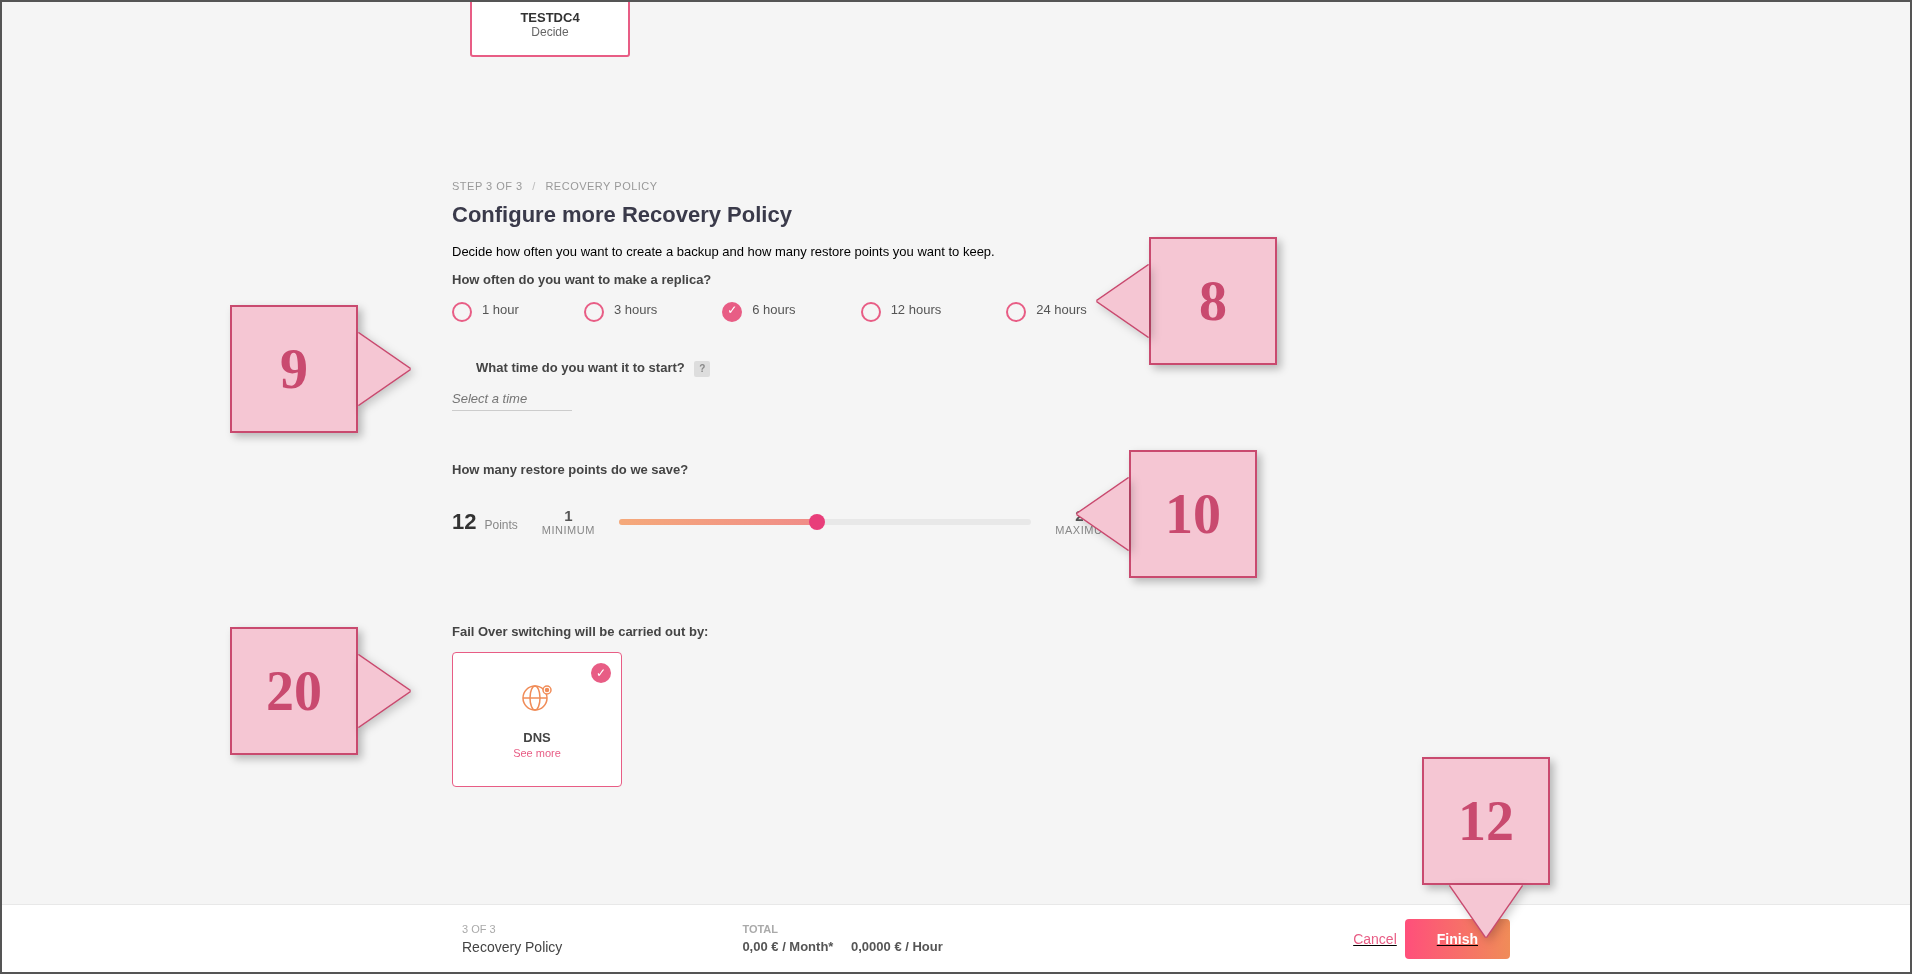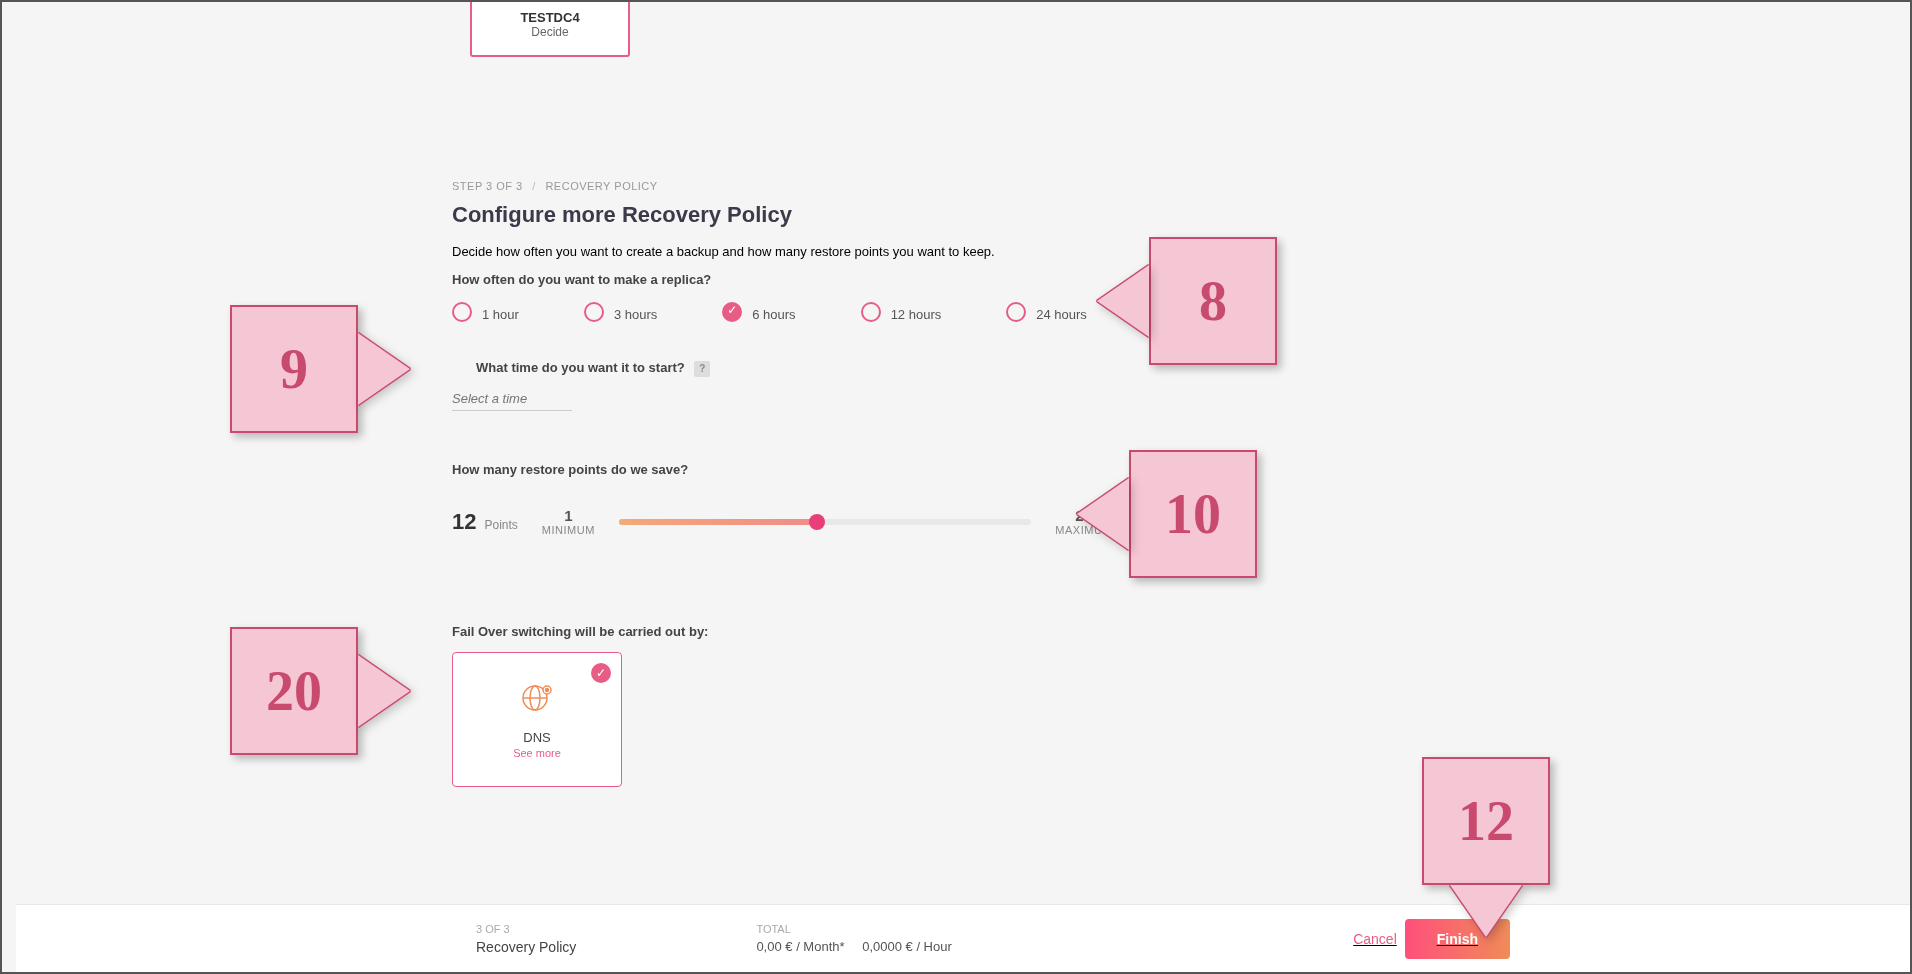--- a/index.html
+++ b/index.html
@@ -67,21 +67,21 @@
     .radio-row {
       position: absolute;
       left: 450px;
       top: 300px;
       display: flex;
       gap: 65px;
       align-items: center;
     }
     .radio-item {
       display: flex;
-      align-items: flex-end;
+      align-items: flex-start;
       gap: 10px;
       cursor: pointer;
     }
     .radio-circle {
       width: 20px;
       height: 20px;
       border: 2px solid #e85d85;
       border-radius: 50%;
       display: inline-block;
       position: relative;
@@ -221,43 +221,43 @@
       height: 20px;
       background: #e85d85;
       border-radius: 50%;
       color: #fff;
       display: flex;
       align-items: center;
       justify-content: center;
       font-size: 12px;
     }
     .fo-icon { margin-bottom: 10px; }
-    .fo-title { font-size: 13px; font-weight: 400; color: #444; }
+    .fo-title { font-size: 13px; font-weight: 700; color: #444; }
     .fo-sub { font-size: 11px; color: #e85d85; margin-top: 2px; cursor: pointer; }
     .fo-sub.gray { color: #aaa; cursor: default; }
     .footer {
       position: absolute;
       left: 0;
       right: 0;
       bottom: 0;
       height: 68px;
       background: #fff;
       border-top: 1px solid #e8e8e8;
       display: flex;
       align-items: center;
       padding: 0 60px;
-      margin-left: 14px;
     }
     .footer-step {
       margin-left: 400px;
     }
     .footer-step .s { font-size: 11px; color: #aaa; text-transform: uppercase; }
     .footer-step .n { font-size: 14px; color: #444; margin-top: 4px; }
     .footer-total {
       margin-left: 180px;
+      font-weight: bold;
     }
     .footer-total .t { font-size: 11px; color: #aaa; text-transform: uppercase; }
     .footer-total .prices { font-size: 13px; color: #555; margin-top: 4px; }
     .footer-total .prices span:first-child { margin-right: 14px; }
     .footer-actions {
       margin-left: auto;
       display: flex;
       align-items: center;
       gap: 8px;
       margin-right: 340px;

